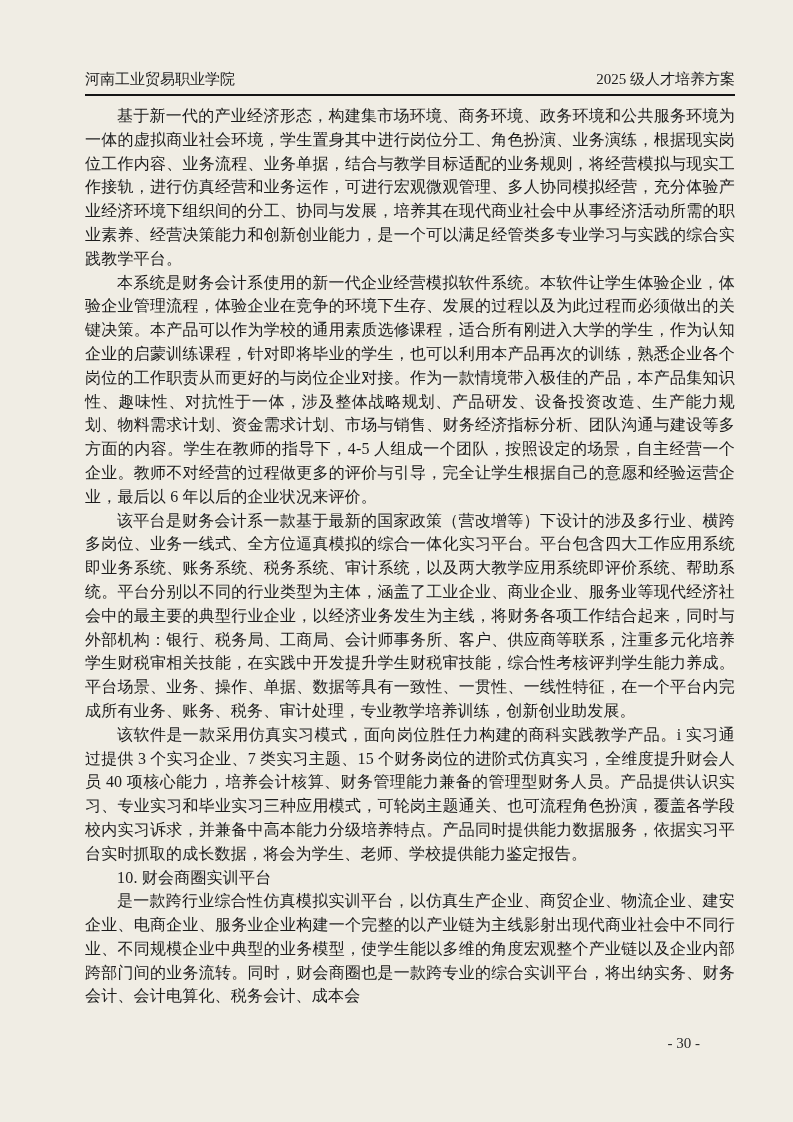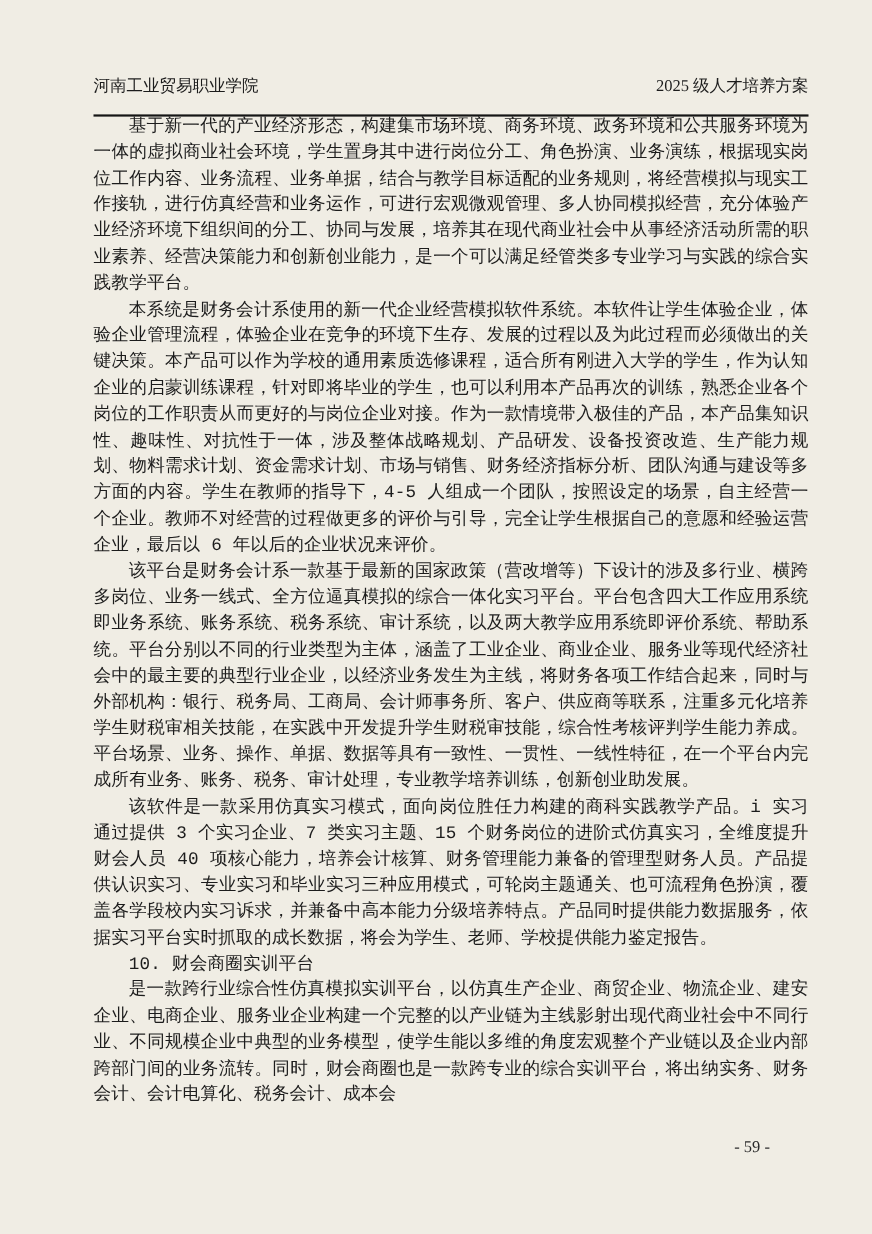--- a/index.html
+++ b/index.html
@@ -22,34 +22,33 @@
   .doc-header {
     position: absolute;
     left: 85px;
     right: 58px;
     top: 70px;
     display: flex;
     justify-content: space-between;
     align-items: baseline;
     font-size: 15px;
     line-height: 18px;
-    padding-bottom: 16px;
+    padding-bottom: 6px;
     border-bottom: 2px solid #151515;
   }
   .doc-body {
     position: absolute;
     left: 85px;
     right: 58px;
     top: 104px;
     font-size: 16px;
     line-height: 23.8px;
     text-align: justify;
     text-justify: inter-character;
     letter-spacing: 0.2px;
-    font-family: Liberation Mono, monospace;
   }
   .doc-body p {
     margin: 0;
     text-indent: 2em;
   }
   .doc-footer {
     position: absolute;
     top: 1034px;
     right: 93px;
     font-size: 15px;
@@ -70,16 +69,16 @@
   <main class="doc-body">
     <p>基于新一代的产业经济形态，构建集市场环境、商务环境、政务环境和公共服务环境为一体的虚拟商业社会环境，学生置身其中进行岗位分工、角色扮演、业务演练，根据现实岗位工作内容、业务流程、业务单据，结合与教学目标适配的业务规则，将经营模拟与现实工作接轨，进行仿真经营和业务运作，可进行宏观微观管理、多人协同模拟经营，充分体验产业经济环境下组织间的分工、协同与发展，培养其在现代商业社会中从事经济活动所需的职业素养、经营决策能力和创新创业能力，是一个可以满足经管类多专业学习与实践的综合实践教学平台。</p>
     <p>本系统是财务会计系使用的新一代企业经营模拟软件系统。本软件让学生体验企业，体验企业管理流程，体验企业在竞争的环境下生存、发展的过程以及为此过程而必须做出的关键决策。本产品可以作为学校的通用素质选修课程，适合所有刚进入大学的学生，作为认知企业的启蒙训练课程，针对即将毕业的学生，也可以利用本产品再次的训练，熟悉企业各个岗位的工作职责从而更好的与岗位企业对接。作为一款情境带入极佳的产品，本产品集知识性、趣味性、对抗性于一体，涉及整体战略规划、产品研发、设备投资改造、生产能力规划、物料需求计划、资金需求计划、市场与销售、财务经济指标分析、团队沟通与建设等多方面的内容。学生在教师的指导下，4-5 人组成一个团队，按照设定的场景，自主经营一个企业。教师不对经营的过程做更多的评价与引导，完全让学生根据自己的意愿和经验运营企业，最后以 6 年以后的企业状况来评价。</p>
     <p>该平台是财务会计系一款基于最新的国家政策（营改增等）下设计的涉及多行业、横跨多岗位、业务一线式、全方位逼真模拟的综合一体化实习平台。平台包含四大工作应用系统即业务系统、账务系统、税务系统、审计系统，以及两大教学应用系统即评价系统、帮助系统。平台分别以不同的行业类型为主体，涵盖了工业企业、商业企业、服务业等现代经济社会中的最主要的典型行业企业，以经济业务发生为主线，将财务各项工作结合起来，同时与外部机构：银行、税务局、工商局、会计师事务所、客户、供应商等联系，注重多元化培养学生财税审相关技能，在实践中开发提升学生财税审技能，综合性考核评判学生能力养成。平台场景、业务、操作、单据、数据等具有一致性、一贯性、一线性特征，在一个平台内完成所有业务、账务、税务、审计处理，专业教学培养训练，创新创业助发展。</p>
     <p>该软件是一款采用仿真实习模式，面向岗位胜任力构建的商科实践教学产品。i 实习通过提供 3 个实习企业、7 类实习主题、15 个财务岗位的进阶式仿真实习，全维度提升财会人员 40 项核心能力，培养会计核算、财务管理能力兼备的管理型财务人员。产品提供认识实习、专业实习和毕业实习三种应用模式，可轮岗主题通关、也可流程角色扮演，覆盖各学段校内实习诉求，并兼备中高本能力分级培养特点。产品同时提供能力数据服务，依据实习平台实时抓取的成长数据，将会为学生、老师、学校提供能力鉴定报告。</p>
     <p>10. 财会商圈实训平台</p>
     <p>是一款跨行业综合性仿真模拟实训平台，以仿真生产企业、商贸企业、物流企业、建安企业、电商企业、服务业企业构建一个完整的以产业链为主线影射出现代商业社会中不同行业、不同规模企业中典型的业务模型，使学生能以多维的角度宏观整个产业链以及企业内部跨部门间的业务流转。同时，财会商圈也是一款跨专业的综合实训平台，将出纳实务、财务会计、会计电算化、税务会计、成本会</p>
   </main>
 
   <footer class="doc-footer">
-    <span>- 59 -</span>
+    <span>- 30 -</span>
   </footer>
 
 </div>
 
 </body></html>

